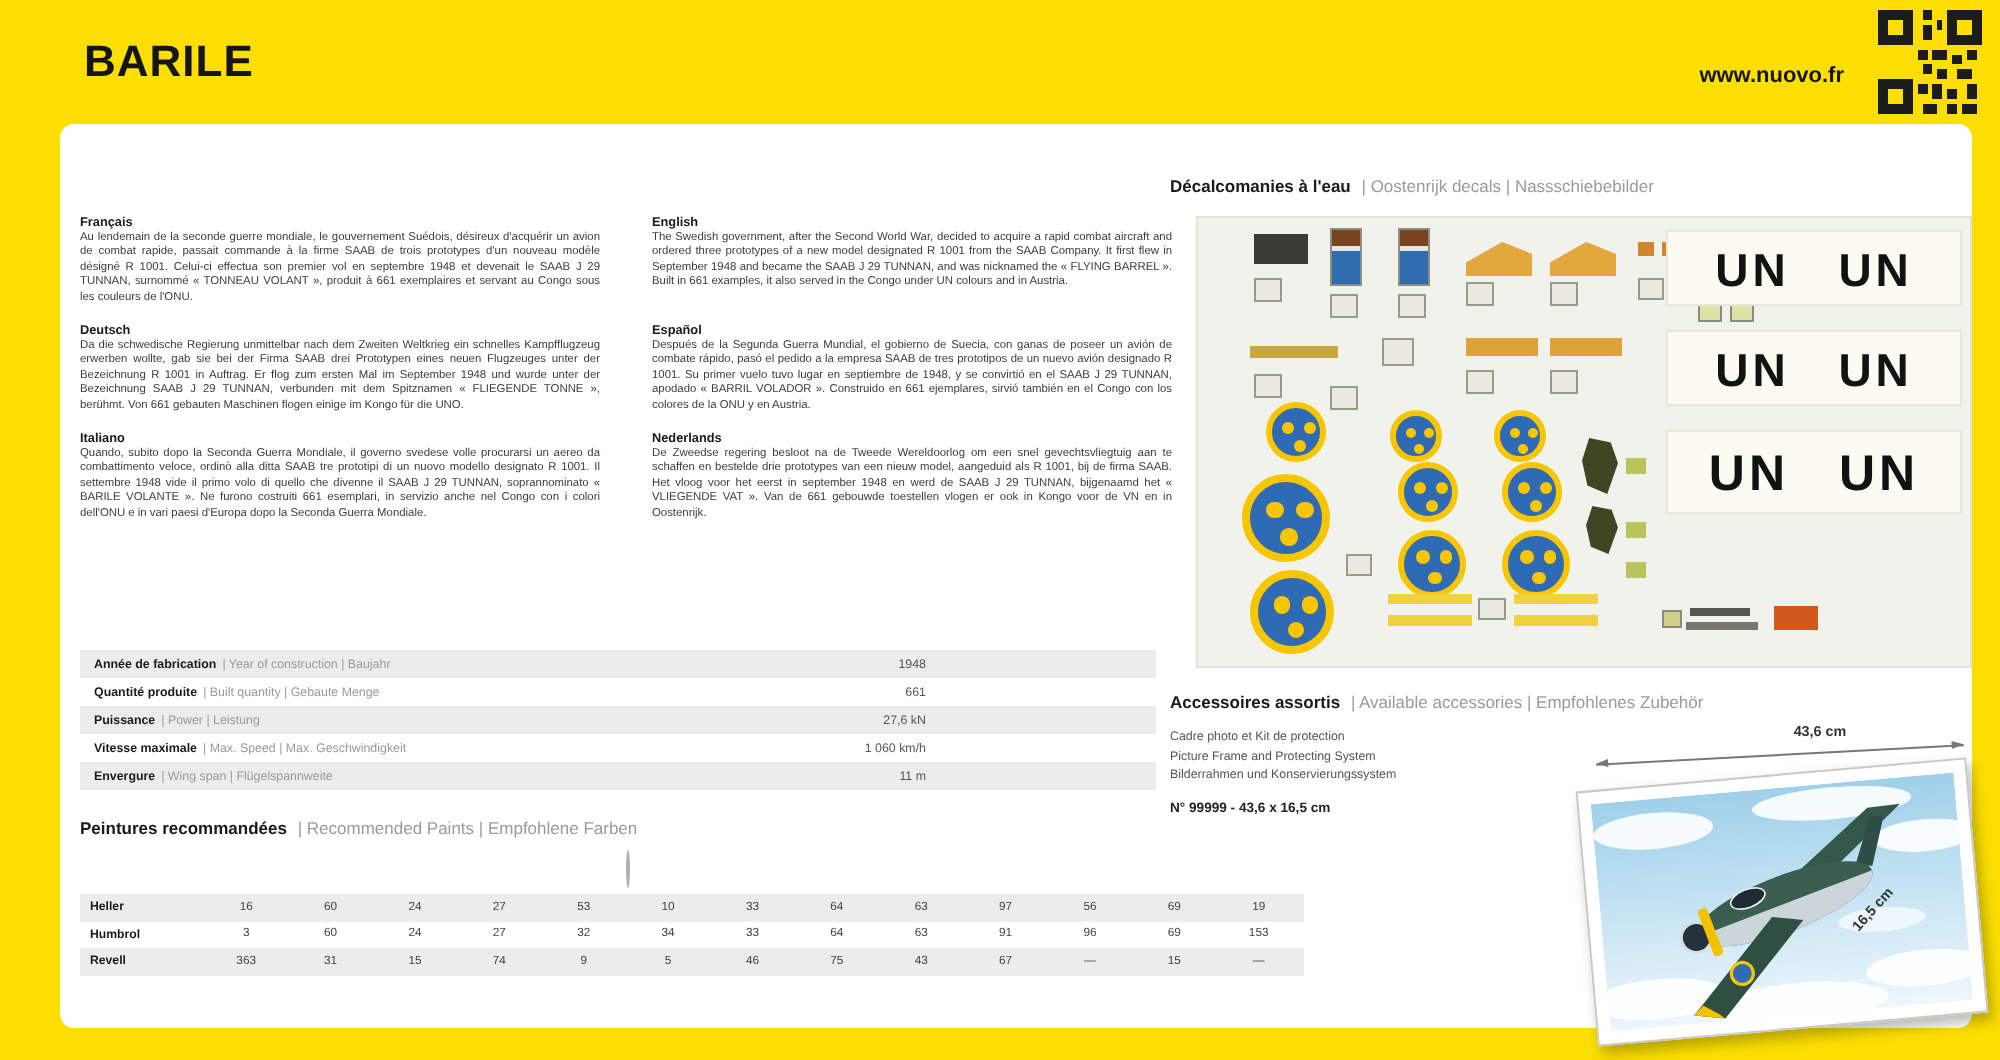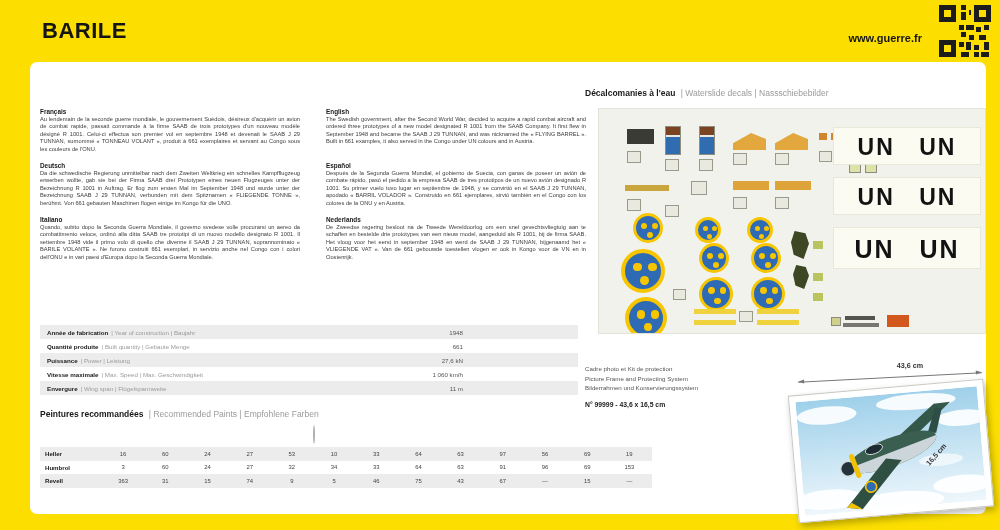--- a/index.html
+++ b/index.html
@@ -54,21 +54,21 @@
   .paint-row .blab{font-weight:bold;color:#1a1a1a;font-size:6.1px;padding-left:5px;}
   .paint-row .num{text-align:center;}
   .dot{width:13px;height:13px;border-radius:50%;margin:0 auto;}
   .dot.outline{border:1px solid #b0b0b0;background:#fff;}
   
   #decal-heading{left:555px;top:26px;}
   #decal-sheet{
     left:568px;top:46px;width:388px;height:226px;
     background:#f2f2ec;border:1px solid #e3e3d9;position:absolute;overflow:hidden;
   }
-  .dx{position:absolute;margin-top:12px;}
+  .dx{position:absolute;}
   .d-nbox{background:#e9e9df;border:1px solid #9a9a8c;}
   .d-bottle{background:linear-gradient(180deg,#7a4423 0 30%,#e8e8e2 30% 38%,#2f6cb0 38% 100%);border:1px solid #8d8d80;}
   .d-tri{clip-path:polygon(0% 100%,100% 100%,100% 35%,55% 0%,0% 60%);}
   .d-blob{clip-path:polygon(20% 0,80% 8%,100% 45%,70% 100%,15% 85%,0 40%);}
   .d-strip{background:linear-gradient(180deg,#f0d23e 0 32%,rgba(0,0,0,0) 32% 66%,#f0d23e 66% 100%);}
   .d-roundel{border-radius:50%;background:#2f6bb5;}
   .d-roundel .crown{position:absolute;background:#f7c600;border-radius:50%;}
   .d-un{
     background:#fbfbf2;border:1px solid #e8e8da;color:#121212;
     font-weight:bold;text-align:center;letter-spacing:2px;word-spacing:16px;
@@ -97,21 +97,21 @@
   #frame svg{width:100%;height:100%;display:block;}
   #dim-side-label{
     left:893px;top:388px;font-size:7.2px;font-weight:bold;color:#333;
     transform:rotate(-48deg);
   }
 </style>
 </head>
 <body>
 
 <div class="banner-title">BARILE</div>
-<div class="banner-site">www.guerre.fr</div>
+<div class="banner-site">www.nuovo.fr</div>
 <svg class="qr" viewBox="0 0 21 21" shape-rendering="crispEdges">
   <g fill="#1c1c1c">
     <rect x="0" y="0" width="7" height="7"></rect>
       <rect x="14" y="0" width="7" height="7"></rect>
       <rect x="0" y="14" width="7" height="7"></rect>
     <rect x="2" y="2" width="3" height="3" fill="#fcdf00"></rect>
       <rect x="16" y="2" width="3" height="3" fill="#fcdf00"></rect>
       <rect x="2" y="16" width="3" height="3" fill="#fcdf00"></rect>
     <rect x="9" y="0" width="2" height="2"></rect>
       <rect x="9" y="3" width="2" height="3"></rect>
@@ -256,21 +256,21 @@
         <span class="num">43</span>
         <span class="num">67</span>
         <span class="num">—</span>
         <span class="num">15</span>
         <span class="num">—</span>
       </div>
     </div>
 
   <div class="abs sec-h" id="decal-heading">
     <span class="b">Décalcomanies à l'eau</span>
-    <span class="g">| Waterslide decals | Nassschiebebilder</span>
+    <span class="g">| Oostenrijk decals | Nassschiebebilder</span>
   </div>
   <div id="decal-sheet">
       <div class="dx d-box" style="left: 28px; top: 8px; width: 27px; height: 15px; background: rgb(59, 59, 54);"></div>
       <div class="dx d-bottle" style="left: 66px; top: 5px; width: 16px; height: 29px;"></div>
       <div class="dx d-bottle" style="left: 100px; top: 5px; width: 16px; height: 29px;"></div>
       <div class="dx d-tri" style="left: 134px; top: 12px; width: 33px; height: 17px; background: rgb(226, 167, 61);"></div>
       <div class="dx d-tri" style="left: 176px; top: 12px; width: 33px; height: 17px; background: rgb(226, 167, 61);"></div>
       <div class="dx d-box" style="left: 220px; top: 12px; width: 8px; height: 7px; background: rgb(207, 134, 44);"></div>
       <div class="dx d-box" style="left: 232px; top: 12px; width: 7px; height: 7px; background: rgb(207, 134, 44);"></div>
       <div class="dx d-nbox" style="left: 250px; top: 10px; width: 10px; height: 9px;"></div>
@@ -351,20 +351,24 @@
       <div class="dx d-nbox" style="left: 140px; top: 190px; width: 14px; height: 11px;"></div>
       <div class="dx d-box" style="left: 232px; top: 196px; width: 10px; height: 9px; background: rgb(207, 208, 138); border: 1px solid rgb(138, 138, 128);"></div>
       <div class="dx d-bar" style="left: 246px; top: 195px; width: 30px; height: 4px; background: rgb(85, 85, 80);"></div>
       <div class="dx d-bar" style="left: 244px; top: 202px; width: 36px; height: 4px; background: rgb(119, 119, 112);"></div>
       <div class="dx d-box" style="left: 288px; top: 194px; width: 22px; height: 12px; background: rgb(210, 88, 30);"></div>
       <div class="dx d-un" style="left: 234px; top: 6px; width: 148px; height: 38px; font-size: 23px; line-height: 38px;">UN UN</div>
       <div class="dx d-un" style="left: 234px; top: 56px; width: 148px; height: 38px; font-size: 23px; line-height: 38px;">UN UN</div>
       <div class="dx d-un" style="left: 234px; top: 106px; width: 148px; height: 42px; font-size: 25px; line-height: 42px;">UN UN</div>
     </div>
 
+  <div class="abs sec-h" id="acc-heading">
+    <span class="b">Accessoires assortis</span>
+    <span class="g">| Available accessories | Empfohlenes Zubehör</span>
+  </div>
   <div class="abs" id="acc-lines">
       <div>Cadre photo et Kit de protection</div>
       <div>Picture Frame and Protecting System</div>
       <div>Bilderrahmen und Konservierungssystem</div>
     </div>
   <div class="abs" id="acc-ref">N° 99999 - 43,6 x 16,5 cm</div>
 
   <div class="abs" id="dim-top-label">43,6 cm</div>
   <div class="abs" id="dim-arrow"></div>
 

